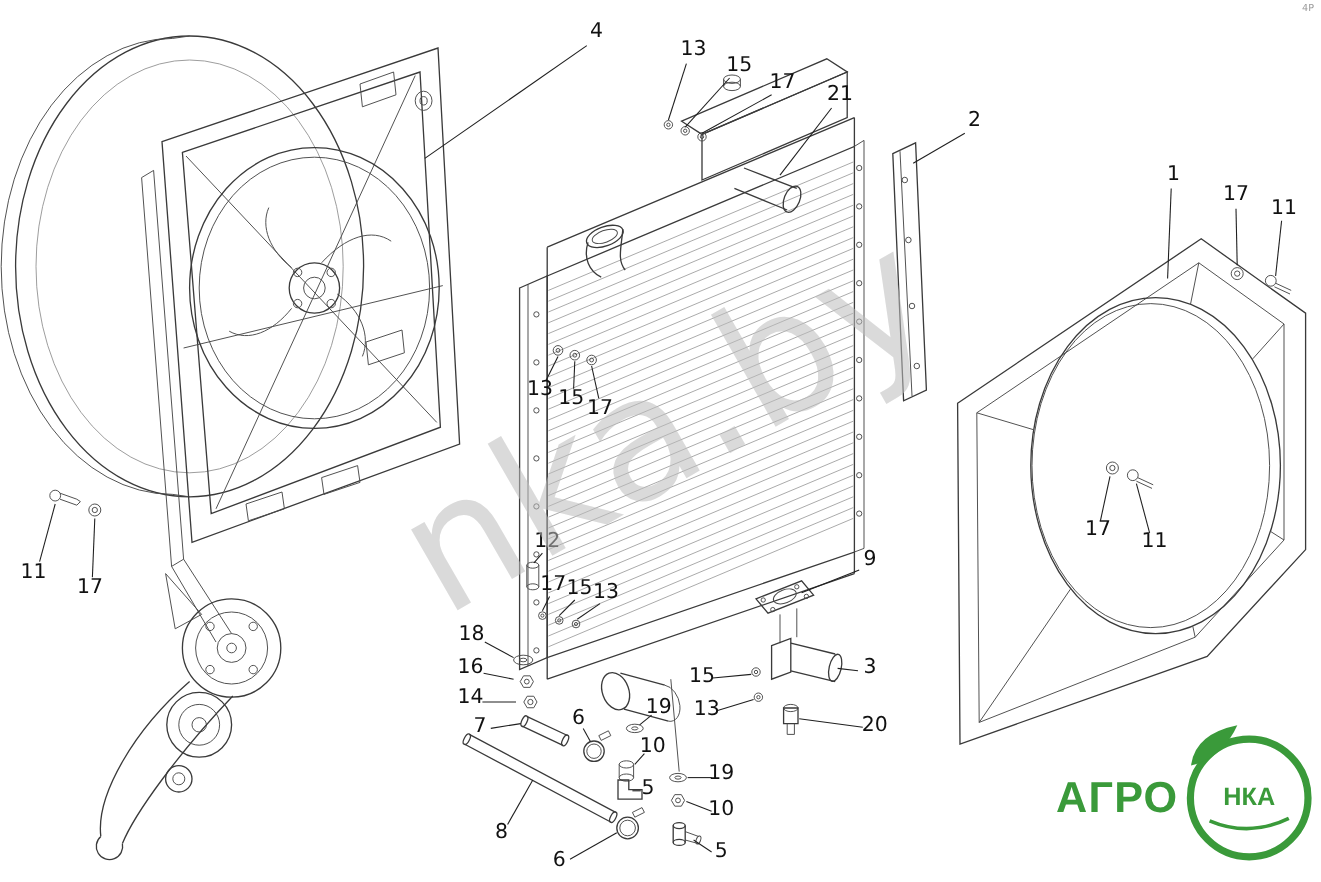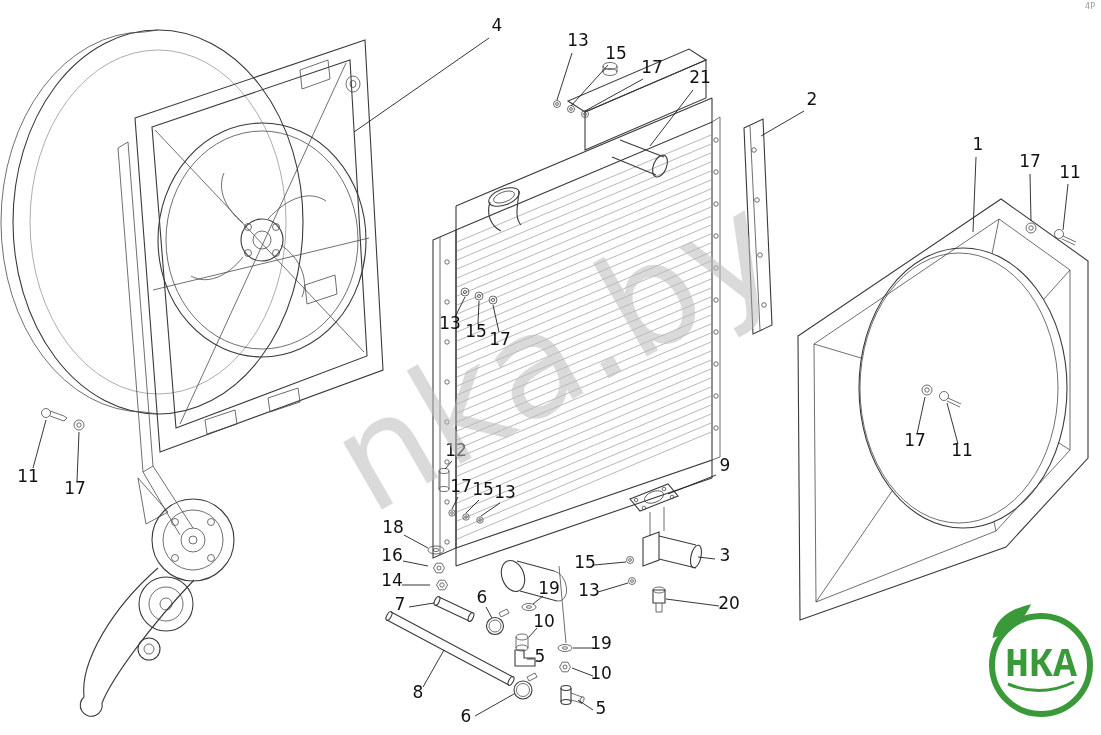--- a/index.html
+++ b/index.html
@@ -16,22 +16,22 @@
   .watermark{position:absolute;left:285px;top:282px;width:540px;text-align:center;
              font-size:142px;line-height:1;color:#bdbdbd;opacity:.55;
              transform:rotate(-30deg);letter-spacing:1px;pointer-events:none;z-index:5;
              font-family:"DejaVu Sans",sans-serif;white-space:nowrap;}
   .corner-mark{position:absolute;right:6px;top:2px;font-size:8px;color:#9a9a9a;z-index:6;text-align:center;}
   .logo{position:absolute;right:8px;bottom:18px;display:flex;align-items:center;z-index:7;}
   .logo-agro{font-size:36px;font-weight:bold;color:#3a9a3a;letter-spacing:1px;margin-right:7px;
              font-family:"Liberation Sans",sans-serif;}
   .logo-circle{position:relative;width:92px;height:92px;border:6px solid #3a9a3a;border-radius:50%;
                background:#fff;display:flex;align-items:center;justify-content:center;}
-  .logo-nka{font-size:40px;font-weight:bold;color:#3a9a3a;
-            font-family:Liberation Mono, monospace;z-index:2;}
+  .logo-nka{font-size:21px;font-weight:bold;color:#3a9a3a;
+            font-family:Liberation Sans, sans-serif;z-index:2;}
   .logo-leaf{position:absolute;top:-14px;left:-10px;transform:rotate(-18deg);z-index:3;}
   .logo-swoosh{position:absolute;bottom:13px;left:11px;z-index:1;}
 </style>
 </head>
 <body>
 
 <div id="stage">
 
   <svg id="art" width="1101" height="735" viewBox="0 0 1101 735">
 
@@ -380,20 +380,21 @@
         <line x1="958" y1="444" x2="947" y2="403"></line>
         <text x="962" y="456">11</text>
       </g>
   </svg>
 
   <div class="watermark">nka.by</div>
 
   <div class="corner-mark">4P</div>
 
   <div class="logo">
+    <span class="logo-agro">АГРО</span>
     <div class="logo-circle">
       <svg class="logo-leaf" width="54" height="30">
         <path d="M3,26 Q14,2 50,6 Q30,28 3,26 Z" fill="#3a9a3a"></path>
       </svg>
       <span class="logo-nka">НКА</span>
       <svg class="logo-swoosh" width="70" height="18">
         <path d="M2,4 Q35,18 68,2" stroke="#3a9a3a" stroke-width="3" fill="none"></path>
       </svg>
     </div>
   </div>

